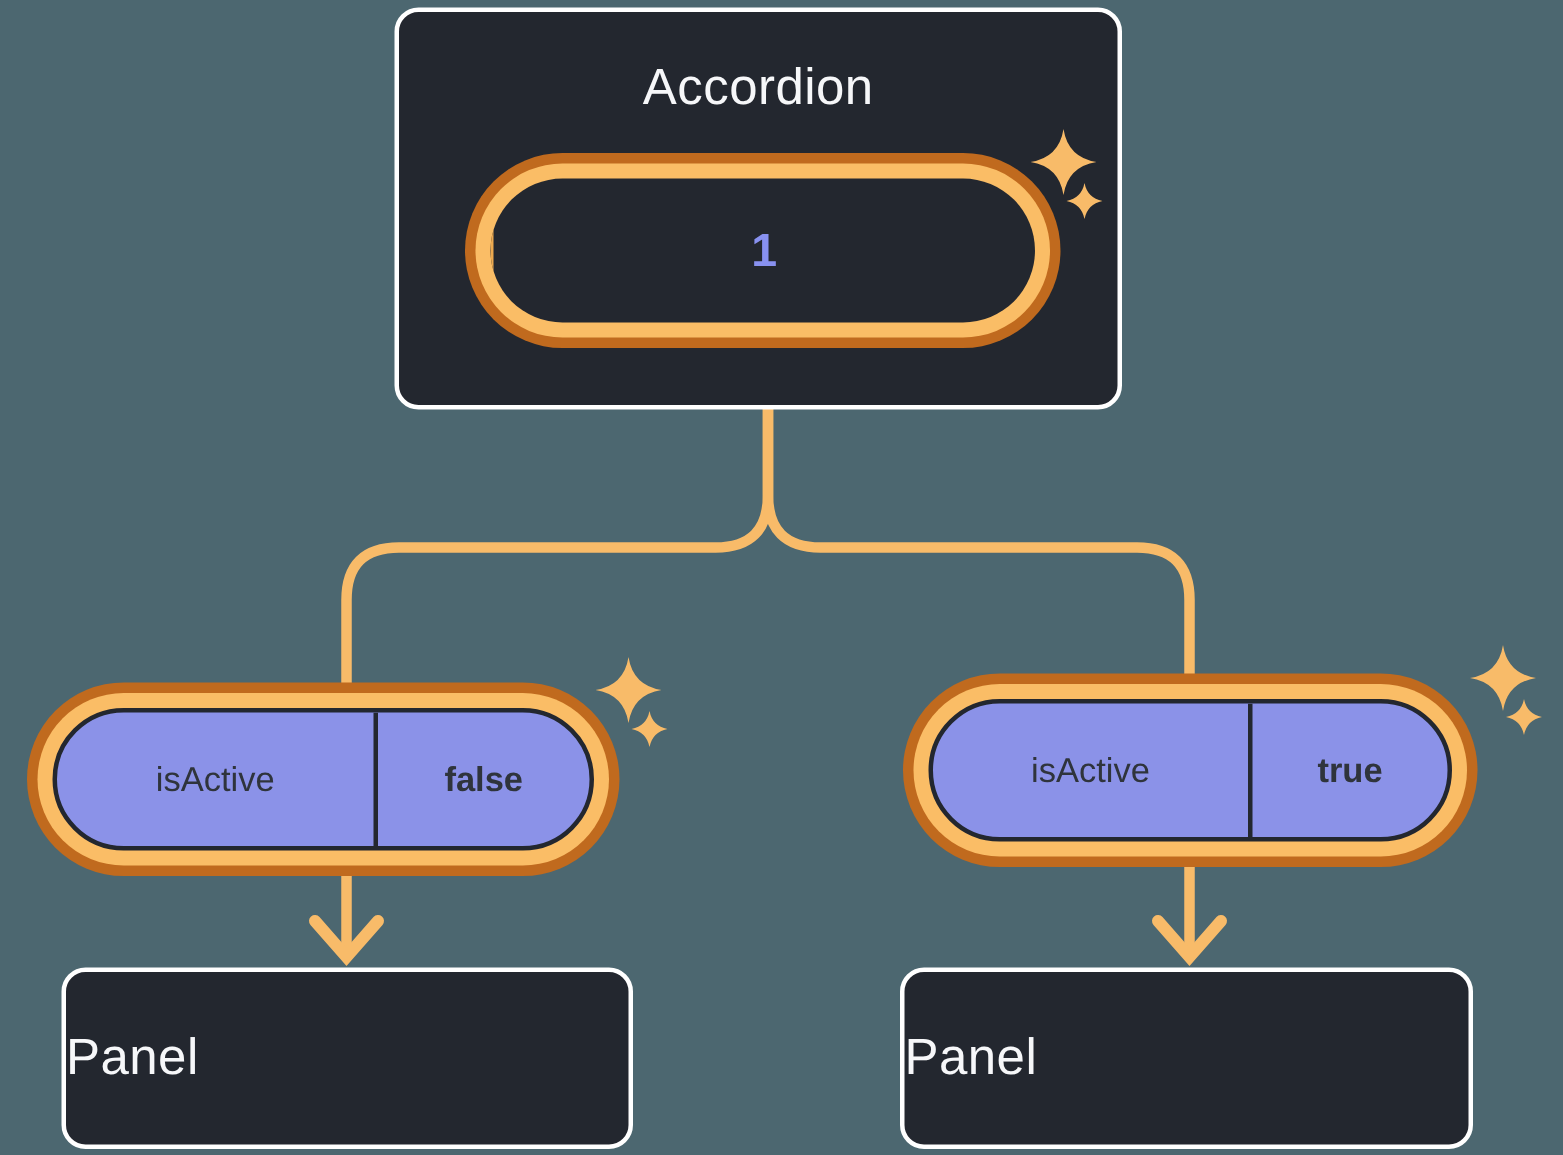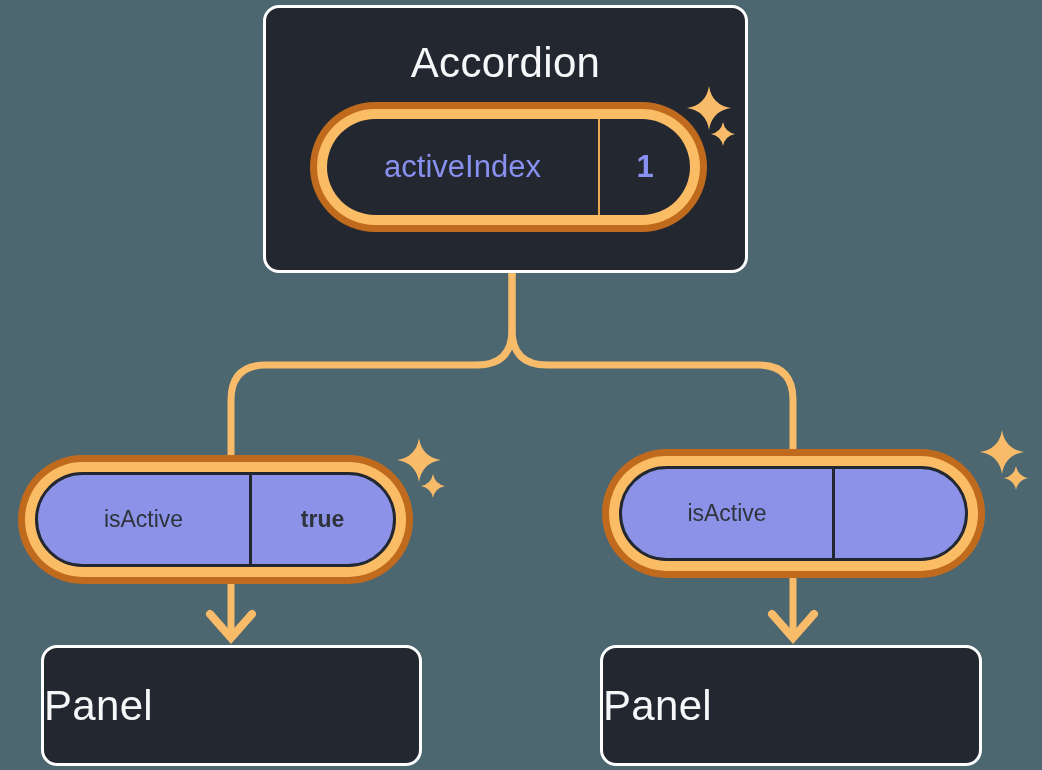--- a/index.html
+++ b/index.html
@@ -31,21 +31,21 @@
 
   
   .node {
     background: var(--node-dark);
     border: 3px solid var(--node-border);
     border-radius: 16px;
     color: var(--text-light);
   }
   .node-title {
     color: var(--text-light);
-    font-size: 42px;
+    font-size: 34px;
     font-weight: 500;
     text-align: center;
     letter-spacing: 0.3px;
   }
   .panel-node {
     display: flex;
     align-items: center;
     justify-content: flex-start;
   }
 
@@ -117,52 +117,52 @@
     <path class="arrow-head" d="M210,614 L231,638 L252,614"></path>
     <path class="arrow-head" d="M772,614 L793,638 L814,614"></path>
   </svg>
 
   <div class="abs node" style="left:263px; top:5px; width:485px; height:268px;">
     <div class="node-title" style="margin-top:31px;">Accordion</div>
 
     <div class="abs ring-outer" style="left:44px; top:94px; width:397px; height:130px;">
       <div class="ring-inner">
         <div class="pill-core dark">
-          <div class="pill-cell pill-label" style="width:271px;">activeIndex</div>
           <div class="pill-divider"></div>
           <div class="pill-cell pill-value" style="flex:1;">1</div>
         </div>
       </div>
     </div>
   </div>
 
   <svg class="abs sparkle" style="left:686px; top:84px;" width="55" height="65" viewBox="0 0 55 65">
     <path d="M23,2 Q26,21 45,24 Q26,27 23,46 Q20,27 1,24 Q20,21 23,2"></path>
     <path d="M37,38 Q39,48 49,50 Q39,52 37,62 Q35,52 25,50 Q35,48 37,38"></path>
   </svg>
 
   <div class="abs ring-outer" style="left:18px; top:455px; width:395px; height:129px;">
     <div class="ring-inner">
       <div class="pill-core purple">
         <div class="pill-cell pill-label" style="width:211px;">isActive</div>
         <div class="pill-divider"></div>
-        <div class="pill-cell pill-value" style="flex:1;">true</div>
+        <div class="pill-cell pill-value" style="flex:1;">false</div>
       </div>
     </div>
   </div>
   <svg class="abs sparkle" style="left:396px; top:436px;" width="55" height="65" viewBox="0 0 55 65">
     <path d="M23,2 Q26,21 45,24 Q26,27 23,46 Q20,27 1,24 Q20,21 23,2"></path>
     <path d="M37,38 Q39,48 49,50 Q39,52 37,62 Q35,52 25,50 Q35,48 37,38"></path>
   </svg>
 
   <div class="abs ring-outer" style="left:602px; top:449px; width:383px; height:129px;">
     <div class="ring-inner">
       <div class="pill-core purple">
         <div class="pill-cell pill-label" style="width:210px;">isActive</div>
         <div class="pill-divider"></div>
+        <div class="pill-cell pill-value" style="flex:1;">true</div>
       </div>
     </div>
   </div>
   <svg class="abs sparkle" style="left:979px; top:428px;" width="55" height="65" viewBox="0 0 55 65">
     <path d="M23,2 Q26,21 45,24 Q26,27 23,46 Q20,27 1,24 Q20,21 23,2"></path>
     <path d="M37,38 Q39,48 49,50 Q39,52 37,62 Q35,52 25,50 Q35,48 37,38"></path>
   </svg>
 
   <div class="abs node panel-node" style="left:41px; top:645px; width:381px; height:121px;">
     <div class="node-title">Panel</div>

